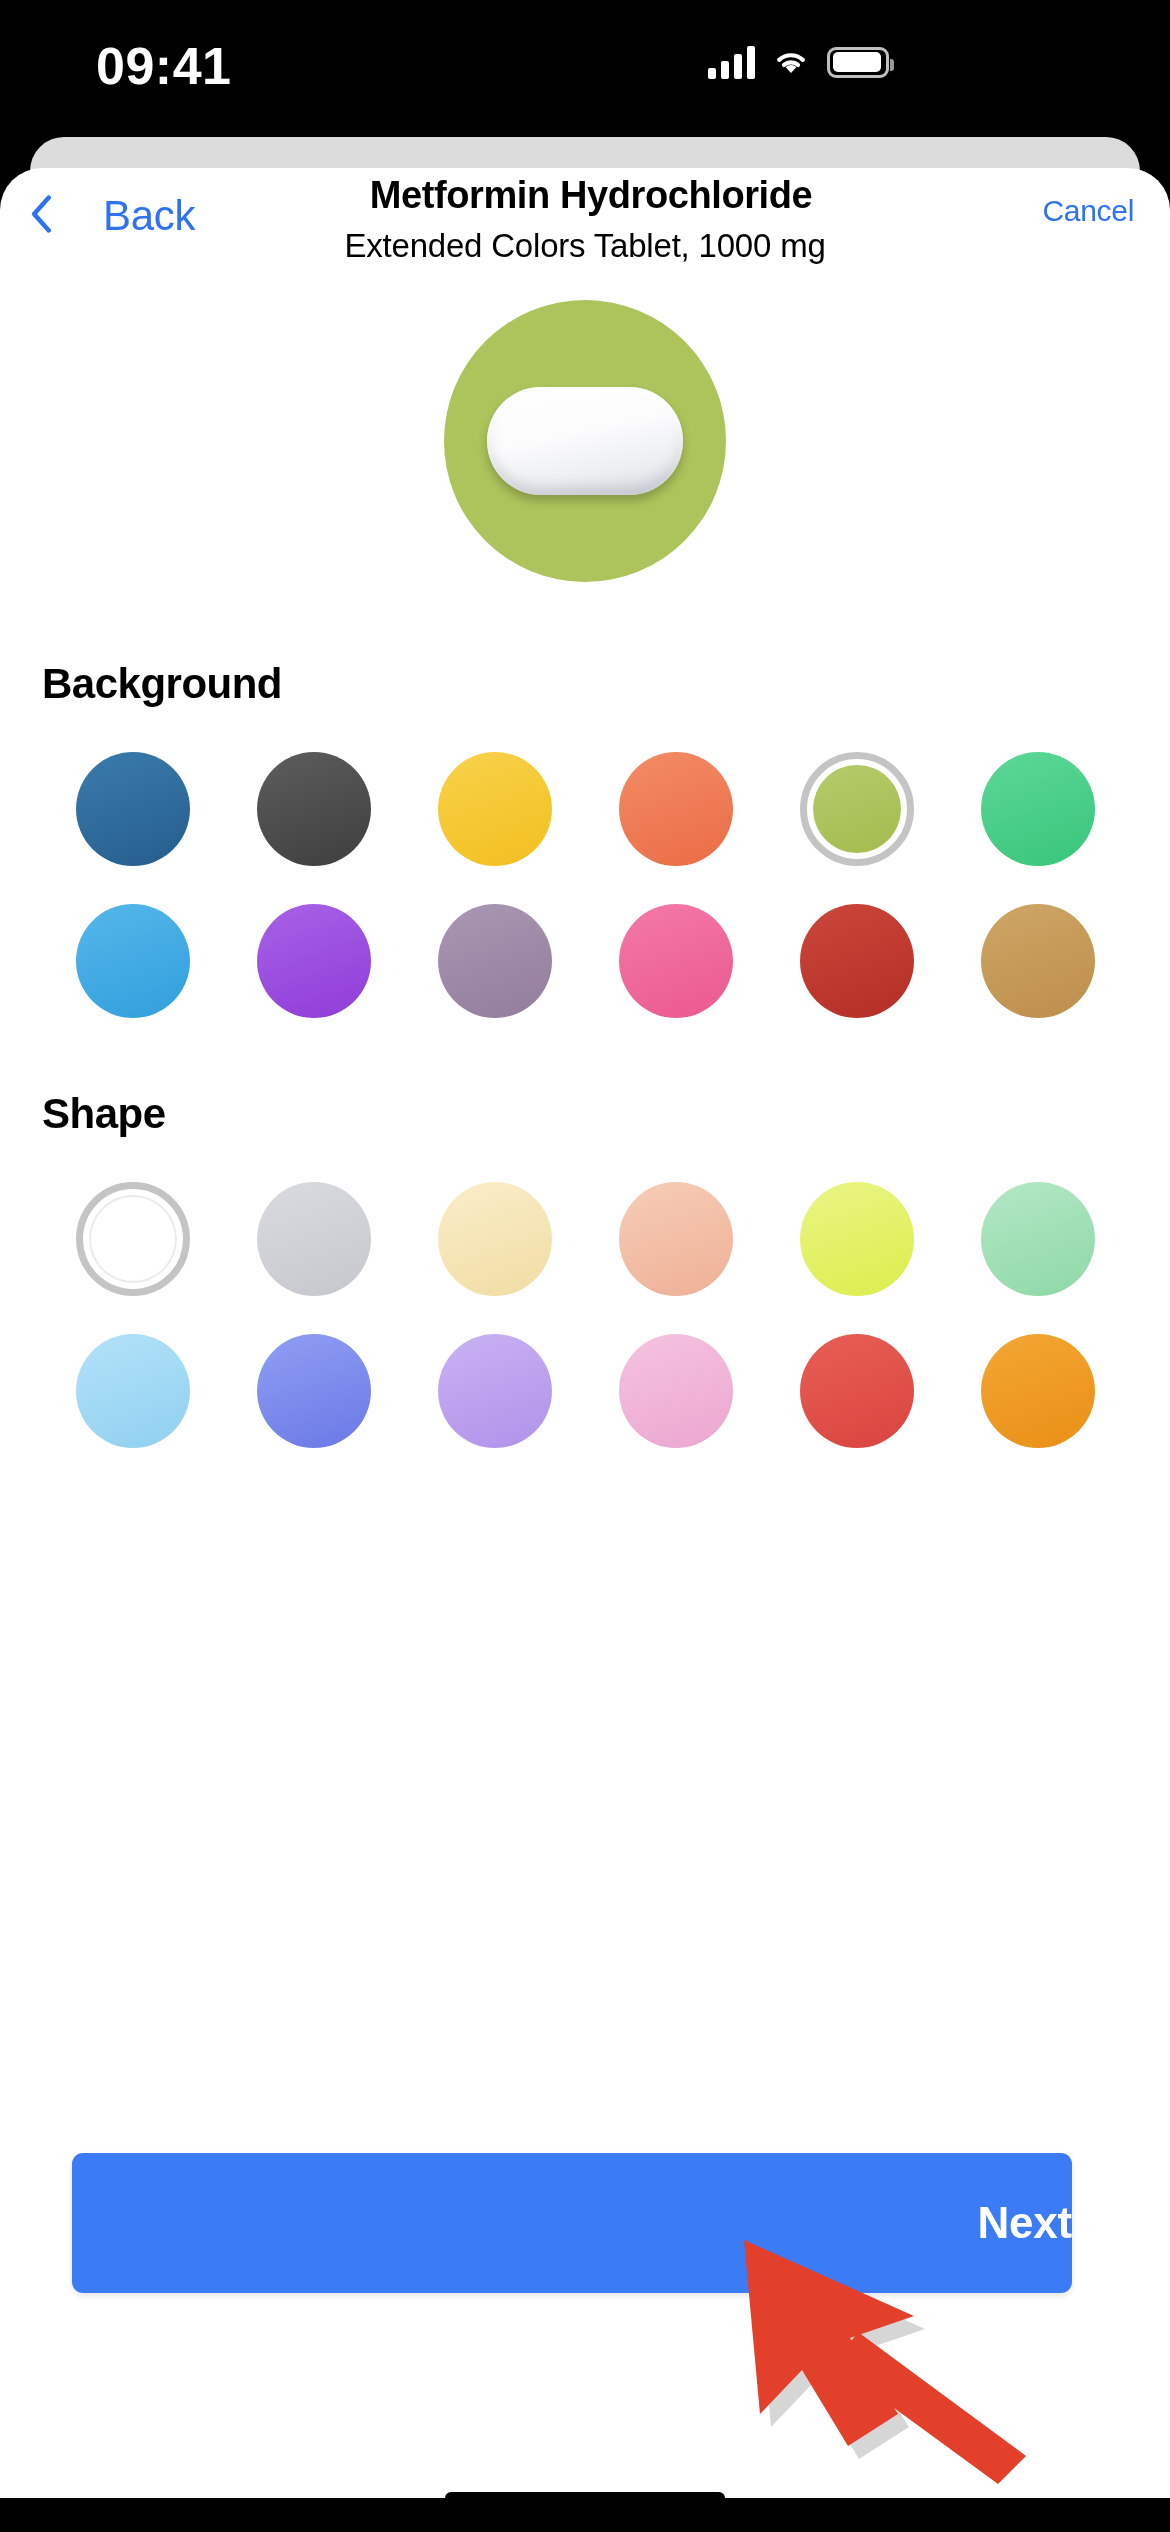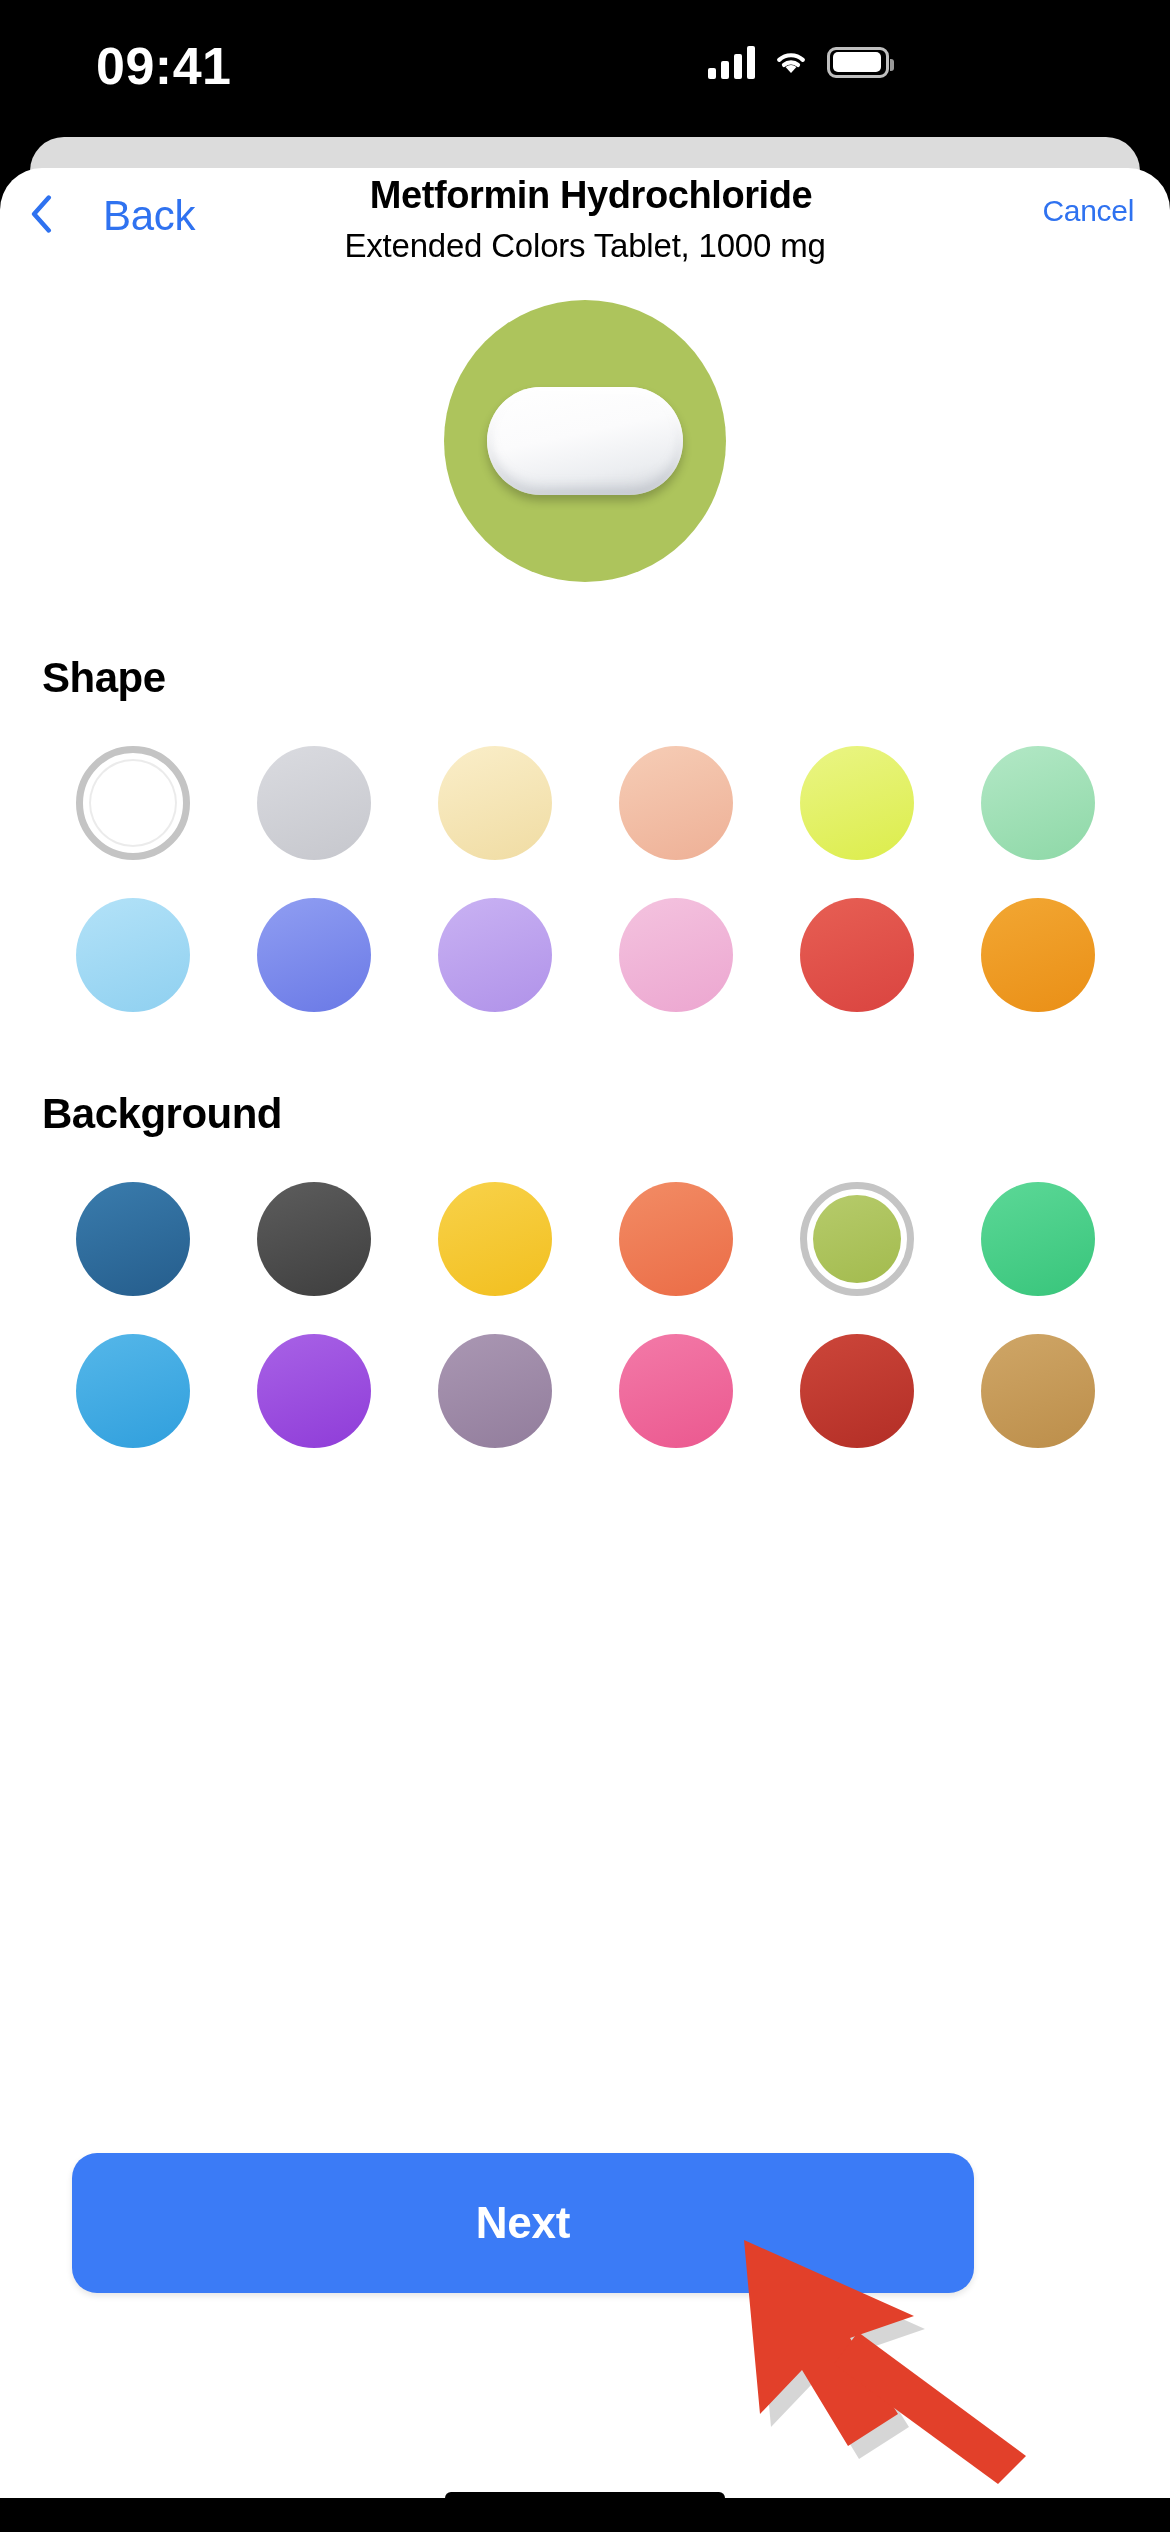--- a/index.html
+++ b/index.html
@@ -70,23 +70,23 @@
   .swatch { width:114px; height:114px; border-radius:50%; position:relative; cursor:pointer; }
   .swatch .dot { position:absolute; inset:0; border-radius:50%; }
   .swatch.selected .dot { inset:13px; }
   .swatch.selected::before { content:""; position:absolute; inset:0; border-radius:50%;
                              border:7px solid #c4c4c4; }
   .swatch.light .dot { box-shadow:inset 0 0 0 2px rgba(0,0,0,.08); }
 
   #section-background { margin-top:78px; }
 
   
-  #next-btn { position:absolute; left:72px; top:1985px; width:902px; height:140px;
-              background:#3b7bf6; border-radius:25px; display:flex; align-items:center;
-              justify-content:center; cursor:pointer;
+  #next-btn { position:absolute; left:72px; top:1985px; width:1000px; height:140px;
+              background:#3b7bf6; border-radius:11px; display:flex; align-items:center;
+              justify-content:flex-end; cursor:pointer;
               box-shadow:0 3px 6px rgba(0,0,0,.10); }
   #next-label { color:#fff; font-size:44px; font-weight:600; letter-spacing:-0.2px; }
 
   
   #home-indicator { position:absolute; left:50%; transform:translateX(-50%); bottom:28px;
                     width:280px; height:12px; background:#000; border-radius:6px; z-index:30; }
 
   
   #cursor { position:absolute; left:726px; top:2228px; width:330px; height:300px; z-index:60;
             pointer-events:none; }
@@ -140,20 +140,62 @@
       <div id="cancel-btn">Cancel</div>
     </div>
 
     <div id="preview-wrap">
       <div id="preview-circle" style="background: rgb(173, 196, 92);">
         <div id="preview-pill"></div>
       </div>
     </div>
 
 
+    <div class="section" id="section-background">
+      <div class="section-label">Background</div>
+      <div class="swatch-grid" id="background-grid">
+          <div class="swatch">
+            <div class="dot" style="background: linear-gradient(160deg, rgb(58, 124, 173) 0%, rgb(37, 93, 140) 100%);"></div>
+          </div>
+          <div class="swatch">
+            <div class="dot" style="background: linear-gradient(160deg, rgb(93, 93, 93) 0%, rgb(62, 62, 62) 100%);"></div>
+          </div>
+          <div class="swatch">
+            <div class="dot" style="background: linear-gradient(160deg, rgb(248, 210, 74) 0%, rgb(242, 191, 31) 100%);"></div>
+          </div>
+          <div class="swatch">
+            <div class="dot" style="background: linear-gradient(160deg, rgb(242, 140, 101) 0%, rgb(235, 108, 70) 100%);"></div>
+          </div>
+          <div class="swatch selected">
+            <div class="dot" style="background: linear-gradient(160deg, rgb(182, 203, 107) 0%, rgb(163, 187, 78) 100%);"></div>
+          </div>
+          <div class="swatch">
+            <div class="dot" style="background: linear-gradient(160deg, rgb(92, 216, 151) 0%, rgb(56, 197, 123) 100%);"></div>
+          </div>
+          <div class="swatch">
+            <div class="dot" style="background: linear-gradient(160deg, rgb(85, 183, 233) 0%, rgb(48, 159, 221) 100%);"></div>
+          </div>
+          <div class="swatch">
+            <div class="dot" style="background: linear-gradient(160deg, rgb(168, 98, 230) 0%, rgb(143, 60, 216) 100%);"></div>
+          </div>
+          <div class="swatch">
+            <div class="dot" style="background: linear-gradient(160deg, rgb(170, 151, 179) 0%, rgb(146, 125, 156) 100%);"></div>
+          </div>
+          <div class="swatch">
+            <div class="dot" style="background: linear-gradient(160deg, rgb(243, 122, 168) 0%, rgb(235, 88, 143) 100%);"></div>
+          </div>
+          <div class="swatch">
+            <div class="dot" style="background: linear-gradient(160deg, rgb(204, 70, 58) 0%, rgb(179, 46, 38) 100%);"></div>
+          </div>
+          <div class="swatch">
+            <div class="dot" style="background: linear-gradient(160deg, rgb(207, 166, 103) 0%, rgb(188, 142, 74) 100%);"></div>
+          </div>
+        </div>
+    </div>
+
     <div class="section" id="section-shape">
       <div class="section-label">Shape</div>
       <div class="swatch-grid" id="shape-grid">
           <div class="swatch selected light">
             <div class="dot" style="background: linear-gradient(160deg, rgb(255, 255, 255) 0%, rgb(255, 255, 255) 100%);"></div>
           </div>
           <div class="swatch">
             <div class="dot" style="background: linear-gradient(160deg, rgb(218, 219, 224) 0%, rgb(198, 199, 205) 100%);"></div>
           </div>
           <div class="swatch">
@@ -178,62 +220,20 @@
             <div class="dot" style="background: linear-gradient(160deg, rgb(201, 178, 243) 0%, rgb(176, 146, 233) 100%);"></div>
           </div>
           <div class="swatch">
             <div class="dot" style="background: linear-gradient(160deg, rgb(244, 195, 223) 0%, rgb(236, 166, 208) 100%);"></div>
           </div>
           <div class="swatch">
             <div class="dot" style="background: linear-gradient(160deg, rgb(231, 95, 84) 0%, rgb(218, 68, 64) 100%);"></div>
           </div>
           <div class="swatch">
             <div class="dot" style="background: linear-gradient(160deg, rgb(242, 167, 51) 0%, rgb(234, 143, 22) 100%);"></div>
-          </div>
-        </div>
-    </div>
-
-    <div class="section" id="section-background">
-      <div class="section-label">Background</div>
-      <div class="swatch-grid" id="background-grid">
-          <div class="swatch">
-            <div class="dot" style="background: linear-gradient(160deg, rgb(58, 124, 173) 0%, rgb(37, 93, 140) 100%);"></div>
-          </div>
-          <div class="swatch">
-            <div class="dot" style="background: linear-gradient(160deg, rgb(93, 93, 93) 0%, rgb(62, 62, 62) 100%);"></div>
-          </div>
-          <div class="swatch">
-            <div class="dot" style="background: linear-gradient(160deg, rgb(248, 210, 74) 0%, rgb(242, 191, 31) 100%);"></div>
-          </div>
-          <div class="swatch">
-            <div class="dot" style="background: linear-gradient(160deg, rgb(242, 140, 101) 0%, rgb(235, 108, 70) 100%);"></div>
-          </div>
-          <div class="swatch selected">
-            <div class="dot" style="background: linear-gradient(160deg, rgb(182, 203, 107) 0%, rgb(163, 187, 78) 100%);"></div>
-          </div>
-          <div class="swatch">
-            <div class="dot" style="background: linear-gradient(160deg, rgb(92, 216, 151) 0%, rgb(56, 197, 123) 100%);"></div>
-          </div>
-          <div class="swatch">
-            <div class="dot" style="background: linear-gradient(160deg, rgb(85, 183, 233) 0%, rgb(48, 159, 221) 100%);"></div>
-          </div>
-          <div class="swatch">
-            <div class="dot" style="background: linear-gradient(160deg, rgb(168, 98, 230) 0%, rgb(143, 60, 216) 100%);"></div>
-          </div>
-          <div class="swatch">
-            <div class="dot" style="background: linear-gradient(160deg, rgb(170, 151, 179) 0%, rgb(146, 125, 156) 100%);"></div>
-          </div>
-          <div class="swatch">
-            <div class="dot" style="background: linear-gradient(160deg, rgb(243, 122, 168) 0%, rgb(235, 88, 143) 100%);"></div>
-          </div>
-          <div class="swatch">
-            <div class="dot" style="background: linear-gradient(160deg, rgb(204, 70, 58) 0%, rgb(179, 46, 38) 100%);"></div>
-          </div>
-          <div class="swatch">
-            <div class="dot" style="background: linear-gradient(160deg, rgb(207, 166, 103) 0%, rgb(188, 142, 74) 100%);"></div>
           </div>
         </div>
     </div>
 
     <div id="next-btn" style="background: rgb(59, 123, 246);">
       <span id="next-label">Next</span>
     </div>
   </div>
 
   <div id="home-indicator"></div>

